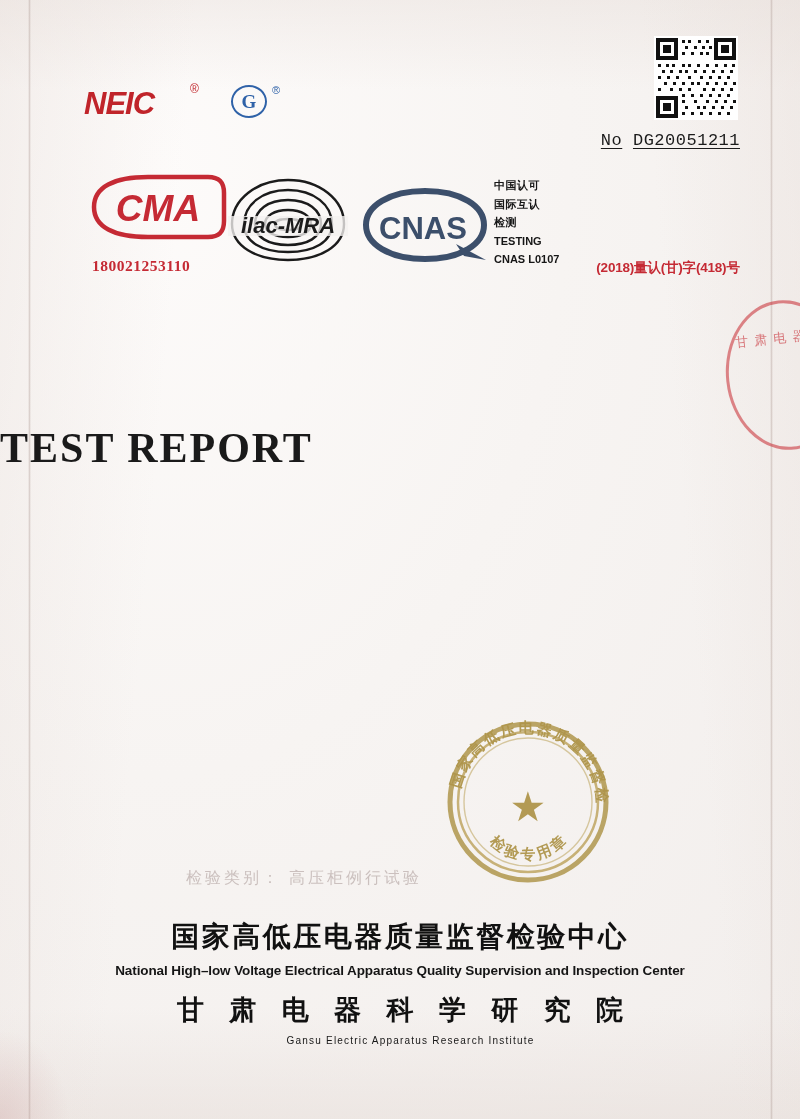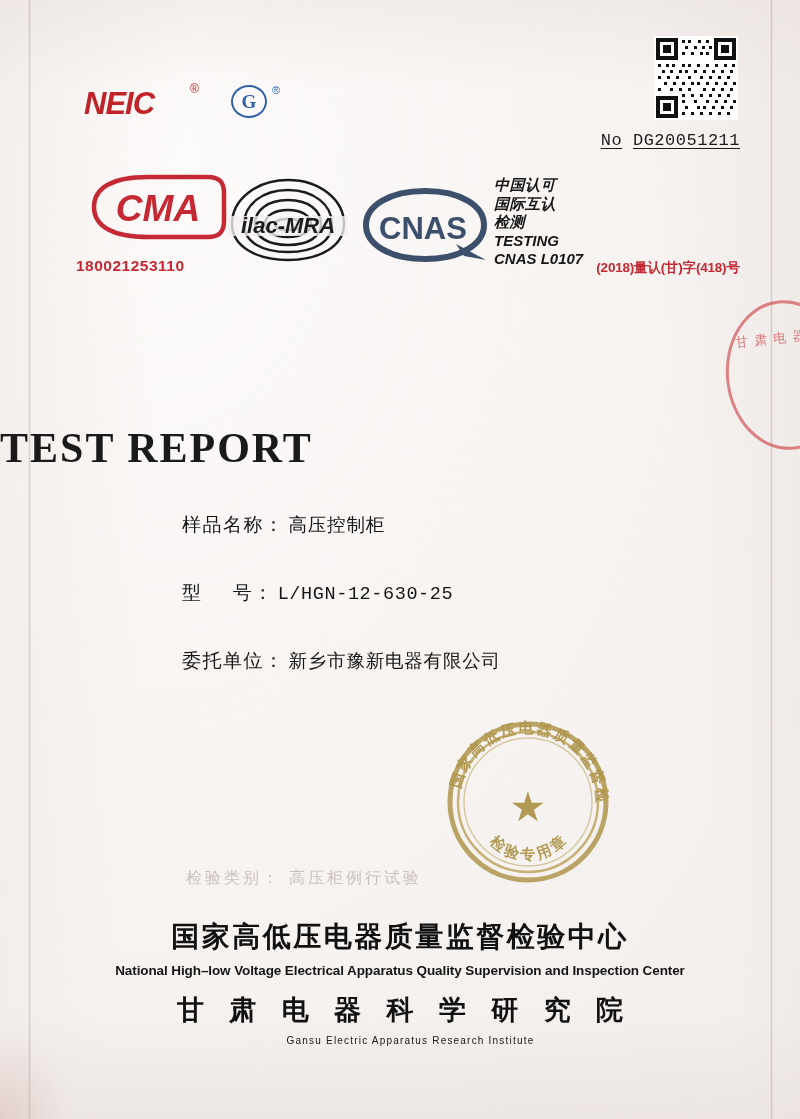--- a/index.html
+++ b/index.html
@@ -113,23 +113,23 @@
   
   .cma {
     position: absolute;
     left: 88px;
     top: 173px;
     width: 140px;
     height: 68px;
   }
   .cma-text {
     position: absolute;
-    left: 76px;
+    left: 92px;
     top: 257px;
-    font-family: Liberation Sans, sans-serif;
+    font-family: Liberation Serif, serif;
     font-weight: bold;
     font-size: 15.5px;
     color: #c52a34;
     letter-spacing: 0.5px;
   }
 
   .ilac {
     position: absolute;
     left: 224px;
     top: 172px;
@@ -143,25 +143,24 @@
     top: 186px;
     width: 130px;
     height: 78px;
   }
 
   .cnas-info {
     position: absolute;
     left: 494px;
     top: 176px;
     font-family: "Liberation Sans", sans-serif;
-    font-size: 15px;
+    font-size: 11px;
     line-height: 18.5px;
     color: #161616;
     font-weight: bold;
-    font-style: italic;
   }
   .cnas-info .zh { letter-spacing: 0.5px; font-weight: bold; }
 
   .cal {
     position: absolute;
     left: 592px;
     top: 172px;
     width: 146px;
     height: 96px;
   }
@@ -486,34 +485,20 @@
     <div class="zh">国际互认</div>
     <div class="zh">检测</div>
     <div>TESTING</div>
     <div>CNAS L0107</div>
   </div>
 
   <div class="cal-text">(2018)量认(甘)字(418)号</div>
 
   <div class="title-en">TEST REPORT</div>
 
-  <div class="fields">
-    <div class="field-row">
-      <span class="field-label">样品名称：</span>
-      <span class="field-value zh">高压控制柜</span>
-    </div>
-    <div class="field-row">
-      <span class="field-label">型    号：</span>
-      <span class="field-value">L/HGN-12-630-25</span>
-    </div>
-    <div class="field-row">
-      <span class="field-label">委托单位：</span>
-      <span class="field-value zh">新乡市豫新电器有限公司</span>
-    </div>
-  </div>
 
   <div class="seal">
     <svg viewBox="0 0 170 170" width="170" height="170">
       <defs>
         <path id="sealArc" d="M 85,161 A 76,76 0 1 1 85,9 A 76,76 0 1 1 85,161" fill="none"></path>
         <path id="sealArcTop" d="M 16,85 A 69,69 0 0 1 154,85" fill="none"></path>
         <path id="sealArcBottom" d="M 36,108 A 52,52 0 0 0 134,108" fill="none"></path>
       </defs>
       <circle cx="85" cy="85" r="78" fill="none" stroke="#a98e3e" stroke-width="5" opacity="0.85"></circle>
       <circle cx="85" cy="85" r="70" fill="none" stroke="#b69a4c" stroke-width="2.5" opacity="0.8"></circle>

